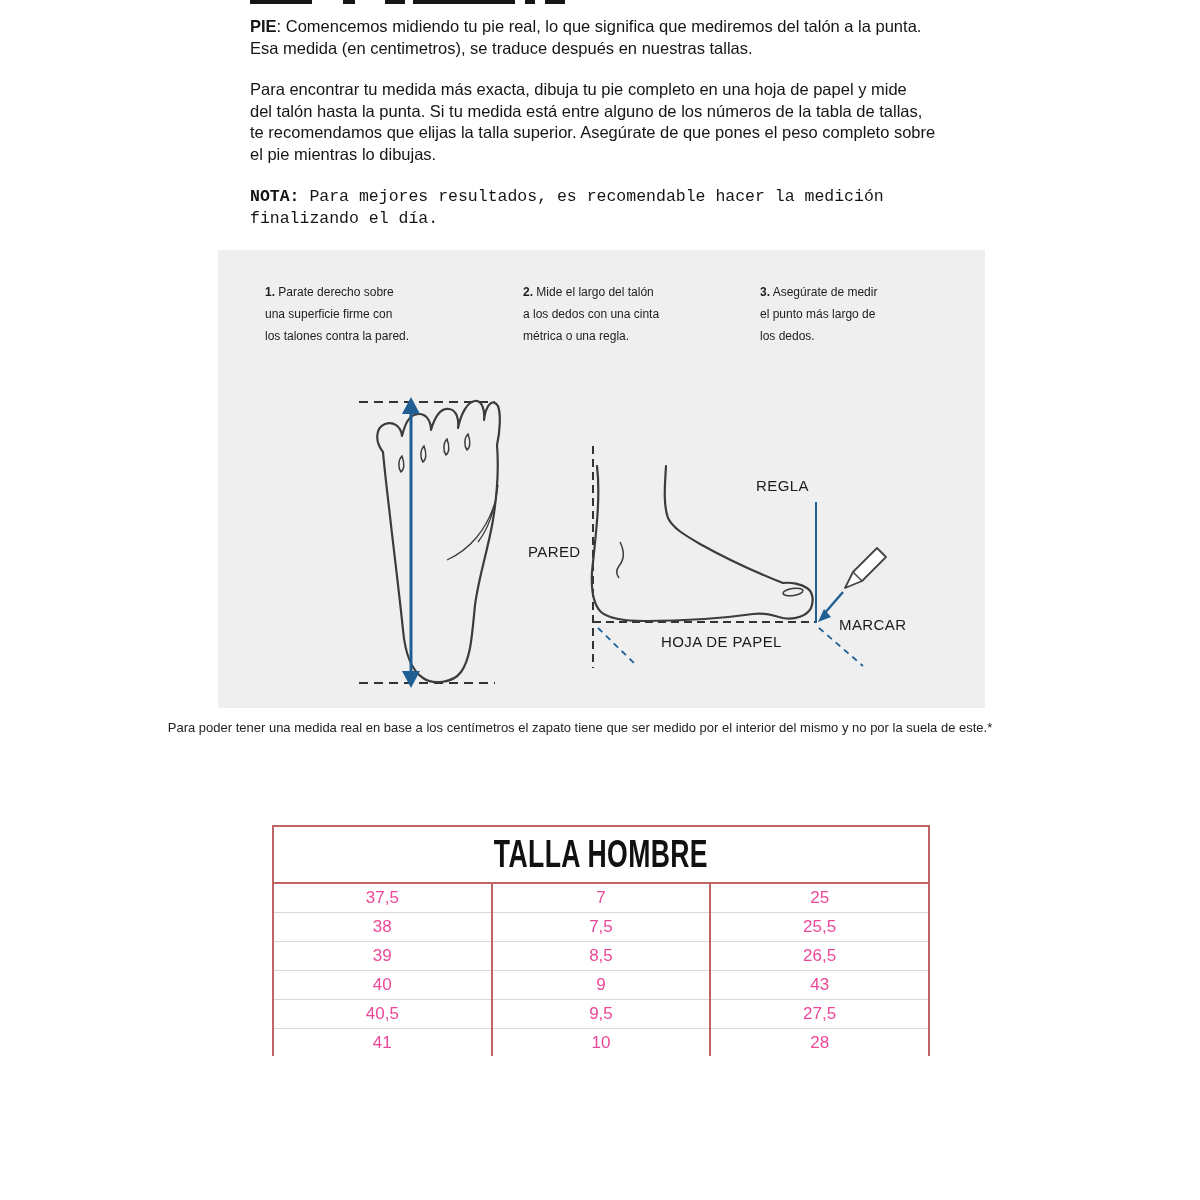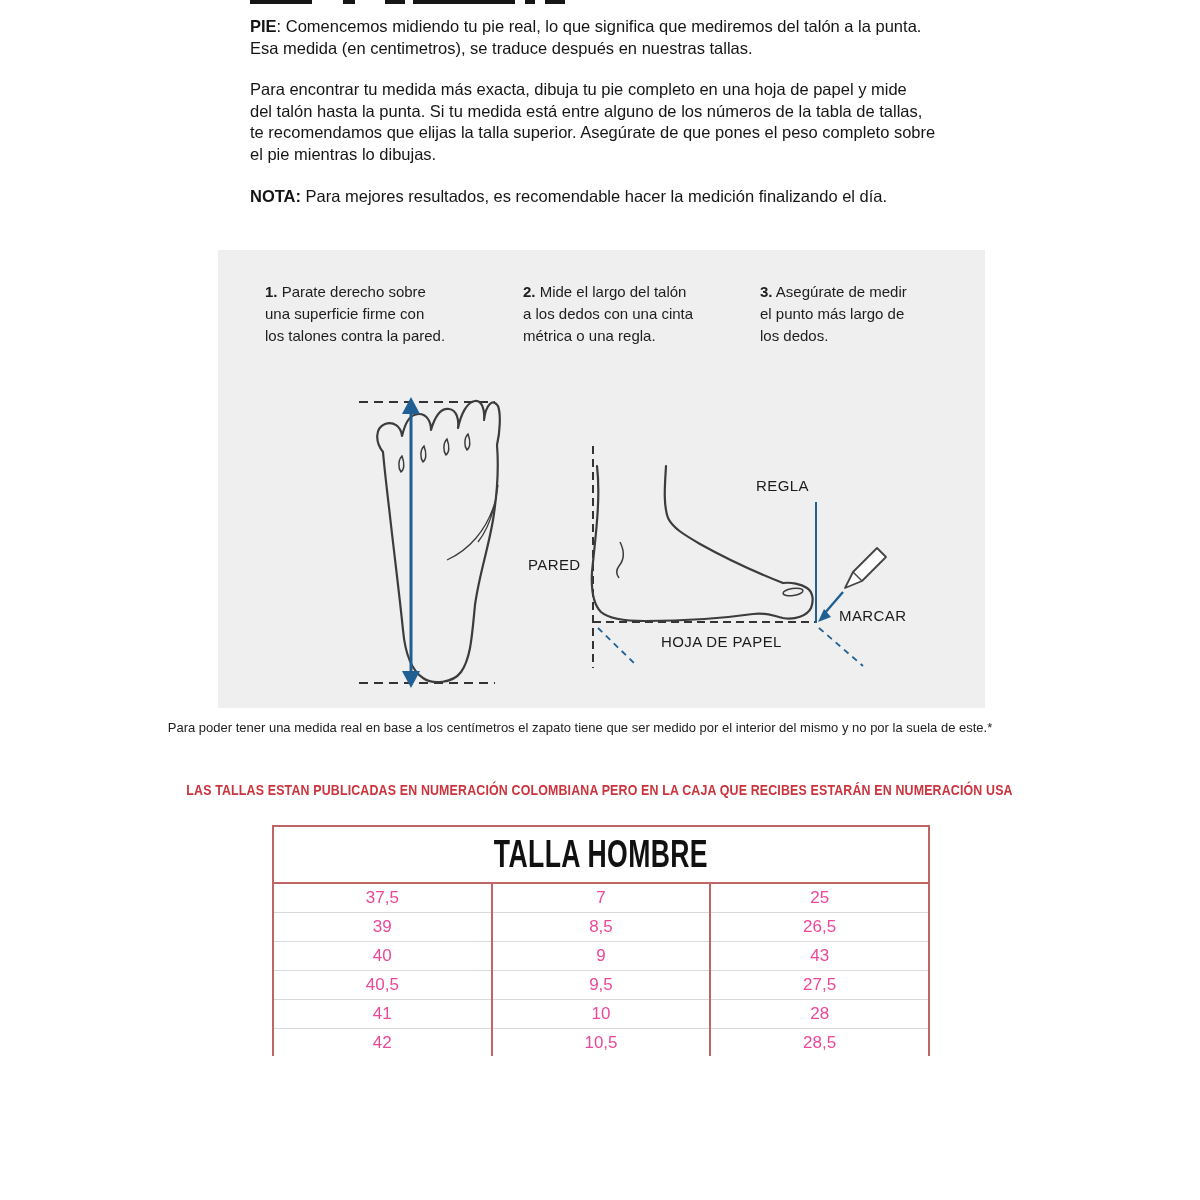--- a/index.html
+++ b/index.html
@@ -8,37 +8,37 @@
   .page { position:relative; width:1200px; height:1056px; overflow:hidden; background:#fff; }
 
   
   .remnant { position:absolute; top:0; left:0; height:5px; width:100%; }
   .remnant .bar { position:absolute; top:0; height:4px; background:#161616; }
 
   
   .intro p { position:absolute; left:250px; width:700px; font-size:16.5px; line-height:21.5px; white-space:pre-line; color:#151515; }
   .p1 { top:16px; }
   .p2 { top:79px; }
-  .p3 { top:186px; }
+  .p3 { top:186px;font-family:Liberation Mono, monospace; }
   .intro b { font-weight:700; }
 
   
   .gray-box { position:absolute; left:218px; top:250px; width:767px; height:458px; background:#efefef; }
-  .step { position:absolute; font-size:15px; line-height:22px; white-space:pre-line; color:#1d1d1d; }
+  .step { position:absolute; font-size:12px; line-height:22px; white-space:pre-line; color:#1d1d1d; }
   .step b { font-weight:700; }
   .step1 { left:47px; top:31px; width:215px; }
   .step2 { left:305px; top:31px; width:205px; }
   .step3 { left:542px; top:31px; width:190px; }
 
   .sole-diagram { position:absolute; left:127px; top:140px; width:160px; height:305px; }
   .side-diagram { position:absolute; left:307px; top:190px; width:400px; height:245px; }
   .diag-label { position:absolute; font-size:15px; letter-spacing:0.4px; color:#1b1b1b; white-space:nowrap; }
-  .lbl-pared  { left:3px;  top:103px;margin-top:13px; }
+  .lbl-pared  { left:3px;  top:103px; }
   .lbl-regla  { left:231px; top:37px; }
-  .lbl-marcar { left:314px; top:167px; }
+  .lbl-marcar { left:314px; top:176px; }
   .lbl-hoja   { left:136px; top:193px; }
 
   
   .caption { position:absolute; top:720px; left:0; width:1160px; text-align:center; font-size:13px; color:#222; }
   .red-note { position:absolute; top:781px; left:0; width:1200px; text-align:center; }
   .red-note span { display:inline-block; transform:scaleX(0.8); transform-origin:center; font-weight:700; font-size:15.5px; letter-spacing:0.2px; color:#cc333d; white-space:nowrap; }
 
   
   .size-table { position:absolute; left:272px; top:825px; width:658px; border-collapse:collapse; table-layout:fixed; }
   .size-table, .size-table th, .size-table td { border:2px solid #c06565; }
@@ -148,35 +148,39 @@
       </svg>
       <div class="diag-label lbl-pared">PARED</div>
       <div class="diag-label lbl-regla">REGLA</div>
       <div class="diag-label lbl-marcar">MARCAR</div>
       <div class="diag-label lbl-hoja">HOJA DE PAPEL</div>
     </div>
   </div>
 
   <p class="caption">Para poder tener una medida real en base a los centímetros el zapato tiene que ser medido por el interior del mismo y no por la suela de este.*</p>
 
-  <p class="red-note"><span>LAS TALLAS ESTAN PUBLICADAS EN NUMERACIÓN COLOMBIANA PERO EN LA CAJA QUE RECIBES ESTARÁN EN NUMERACIÓN USA</span></p>
 
   <table class="size-table">
     <thead>
       <tr>
         <th class="title-cell" colspan="3"><span>TALLA HOMBRE</span></th>
       </tr>
     </thead>
     <tbody>
         <tr>
           <td>37,5</td>
           <td>7</td>
           <td>25</td>
         </tr>
         <tr>
+          <td>38</td>
+          <td>7,5</td>
+          <td>25,5</td>
+        </tr>
+        <tr>
           <td>39</td>
           <td>8,5</td>
           <td>26,5</td>
         </tr>
         <tr>
           <td>40</td>
           <td>9</td>
           <td>43</td>
         </tr>
         <tr>

